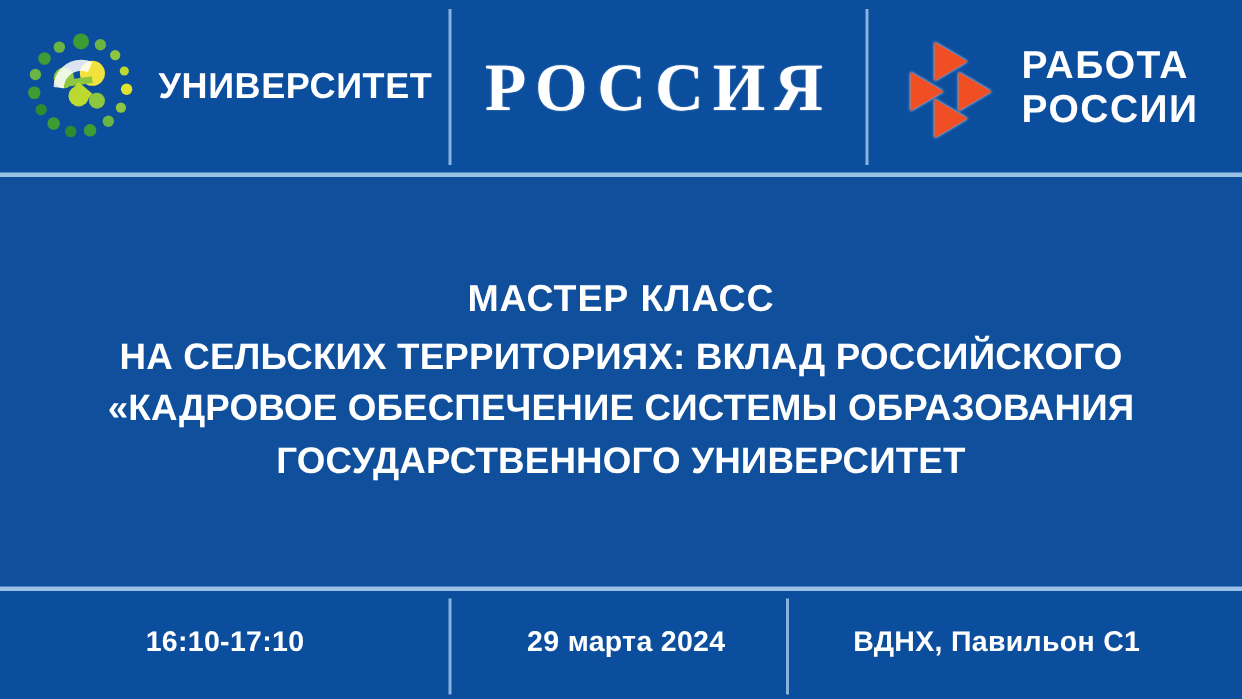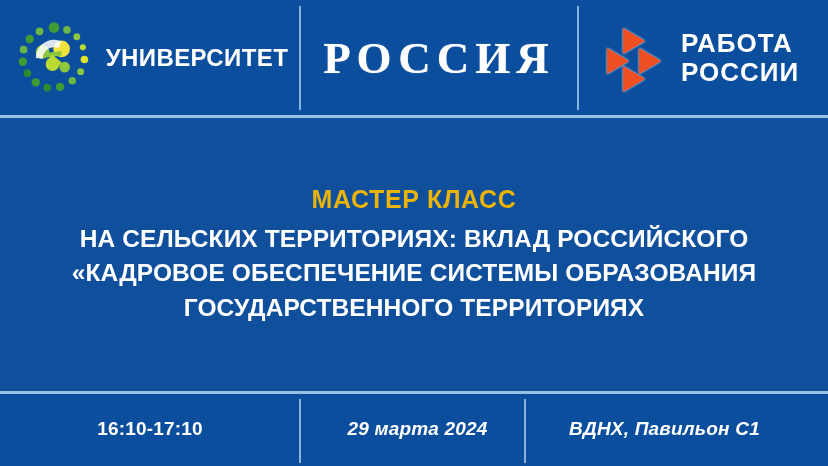--- a/index.html
+++ b/index.html
@@ -150,21 +150,21 @@
     top: 119px;
     width: 828px;
     height: 272px;
     display: flex;
     flex-direction: column;
     align-items: center;
     justify-content: center;
     background: #0f4f9c;
   }
   .title-kicker {
-    color: #eab308;
+    color: #ffffff;
     font-size: 25px;
     font-weight: bold;
     letter-spacing: .6px;
     text-align: center;
     margin-bottom: 8px;
   }
   .title-main {
     color: #ffffff;
     font-size: 24.5px;
     font-weight: bold;
@@ -200,22 +200,22 @@
     align-items: center;
     justify-content: center;
     color: #ffffff;
     font-size: 19px;
     font-weight: bold;
     letter-spacing: .2px;
     box-sizing: border-box;
     white-space: nowrap;
   }
   .fcell-time  { width: 300px; }
-  .fcell-date  { width: 235px; font-style: italic; }
-  .fcell-place { width: 259px; font-style: italic; }
+  .fcell-date  { width: 235px; }
+  .fcell-place { width: 259px; }
 
   .vdiv-footer {
     position: absolute;
     top: 8px;
     width: 2px;
     height: 64px;
     background: #9ec6e8;
     opacity: .85;
   }
   .vdiv-f1 { left: 299px; }
@@ -291,21 +291,21 @@
     <span class="vdiv-header vdiv-h1"></span>
     <span class="vdiv-header vdiv-h2"></span>
   </div>
   <span class="hdiv"></span>
 
   <div class="main">
     <div class="title-kicker">МАСТЕР КЛАСС</div>
     <div class="title-main">
       <span class="ln">НА СЕЛЬСКИХ ТЕРРИТОРИЯХ: ВКЛАД РОССИЙСКОГО</span>
       <span class="ln">«КАДРОВОЕ ОБЕСПЕЧЕНИЕ СИСТЕМЫ ОБРАЗОВАНИЯ</span>
-      <span class="ln">ГОСУДАРСТВЕННОГО ТЕРРИТОРИЯХ</span>
+      <span class="ln">ГОСУДАРСТВЕННОГО УНИВЕРСИТЕТ</span>
     </div>
   </div>
 
   <div class="footer">
     <div class="footer-cell fcell-time">16:10-17:10</div>
     <div class="footer-cell fcell-date">29 марта 2024</div>
     <div class="footer-cell fcell-place">ВДНХ, Павильон С1</div>
     <span class="vdiv-footer vdiv-f1"></span>
     <span class="vdiv-footer vdiv-f2"></span>
   </div>

